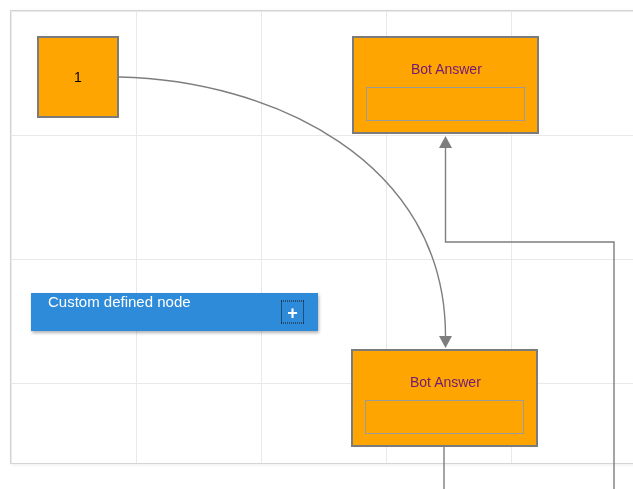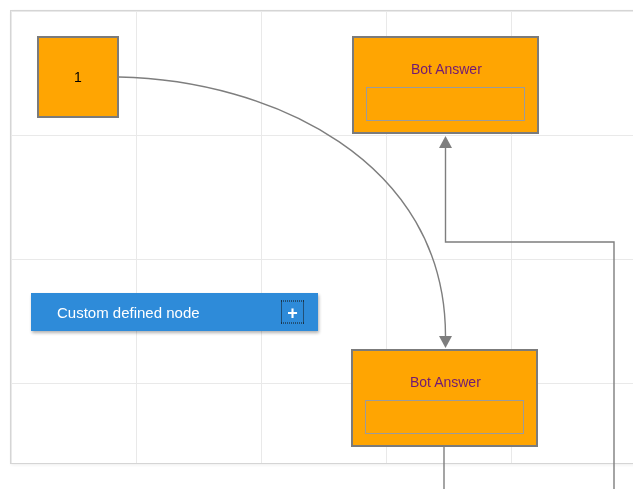--- a/index.html
+++ b/index.html
@@ -65,22 +65,22 @@
     font-size: 13px; color: #000;
   }
 
   
   .custom-node-btn {
     position: absolute;
     left: 31px; top: 293px;
     width: 287px; height: 38px;
     background: #2e8bd9;
     color: #ffffff;
-    display: flex; align-items: center;
-    padding-left: 26px;
+    display: flex; align-items: flex-start;
+    padding-left: 17px;
     font-size: 15px;
     box-shadow: 1px 2px 3px rgba(0,0,0,0.3);
     cursor: pointer;
   }
   .custom-node-btn .plus-box {
     position: absolute;
     right: 14px; top: 50%;
     transform: translateY(-50%);
     width: 23px; height: 23px;
     border: 1px dotted #141414;

